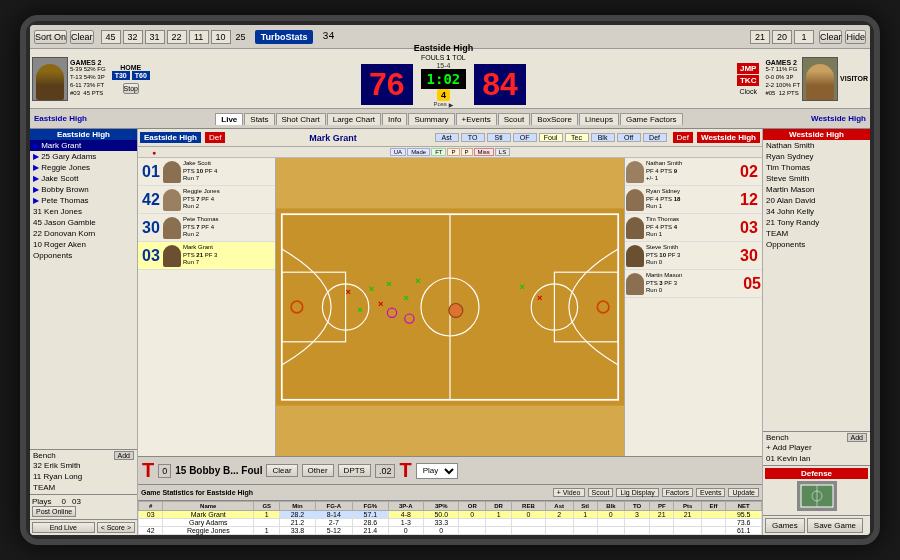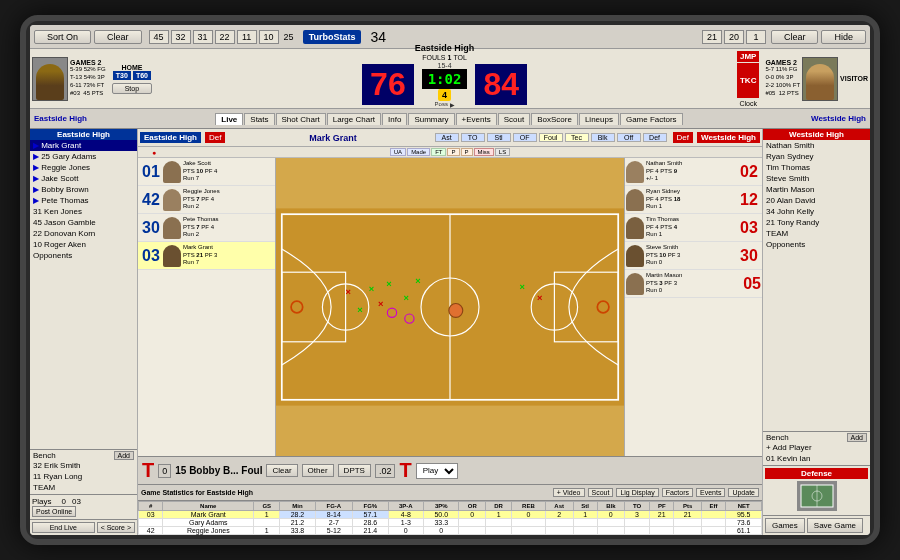--- a/index.html
+++ b/index.html
@@ -42,21 +42,21 @@
       padding: 2px 4px;
       gap: 3px;
       border-bottom: 1px solid #999;
       height: 24px;
     }
     .btn-small {
       background: linear-gradient(to bottom, #f0ece0, #d4d0c8);
       border: 1px solid #888;
       border-radius: 2px;
       font-size: 9px;
-      padding: 1px 12px;
+      padding: 1px 0;
       cursor: pointer;
       color: #000;
     }
     .score-boxes {
       display: flex;
       align-items: center;
       gap: 2px;
       margin-left: 4px;
     }
     .score-box {
@@ -128,21 +128,21 @@
       padding: 1px 3px;
       border: none;
       cursor: pointer;
       margin-bottom: 1px;
     }
     .tkc-btn {
       background: #cc0000;
       color: #fff;
       font-size: 8px;
       font-weight: bold;
-      padding: 13px 3px;
+      padding: 1px 3px;
       border: none;
       cursor: pointer;
     }
     
     .nav-tabs {
       background: #d4d0c8;
       display: flex;
       align-items: center;
       border-bottom: 1px solid #888;
       height: 20px;
@@ -507,21 +507,21 @@
       <div class="score-boxes">
         <span class="score-box">45</span>
         <span class="score-box">32</span>
         <span class="score-box">31</span>
         <span class="score-box">22</span>
         <span class="score-box">11</span>
         <span class="score-box">10</span>
       </div>
       <span style="font-size:9px;margin:0 2px;">25</span>
       <span class="turbo-logo">TurboStats</span>
-      <span style="font-size:14px;margin:0 2px;">34</span>
+      <span style="font-size:10px;margin:0 2px;font-family:Liberation Mono, monospace;">34</span>
       <div class="right-scores">
         <span class="score-box">21</span>
         <span class="score-box">20</span>
         <span class="score-box">1</span>
       </div>
       <button class="btn-small" style="margin-left:2px;">Clear</button>
       <button class="btn-small">Hide</button>
     </div>
 
     <div class="scoreboard">

